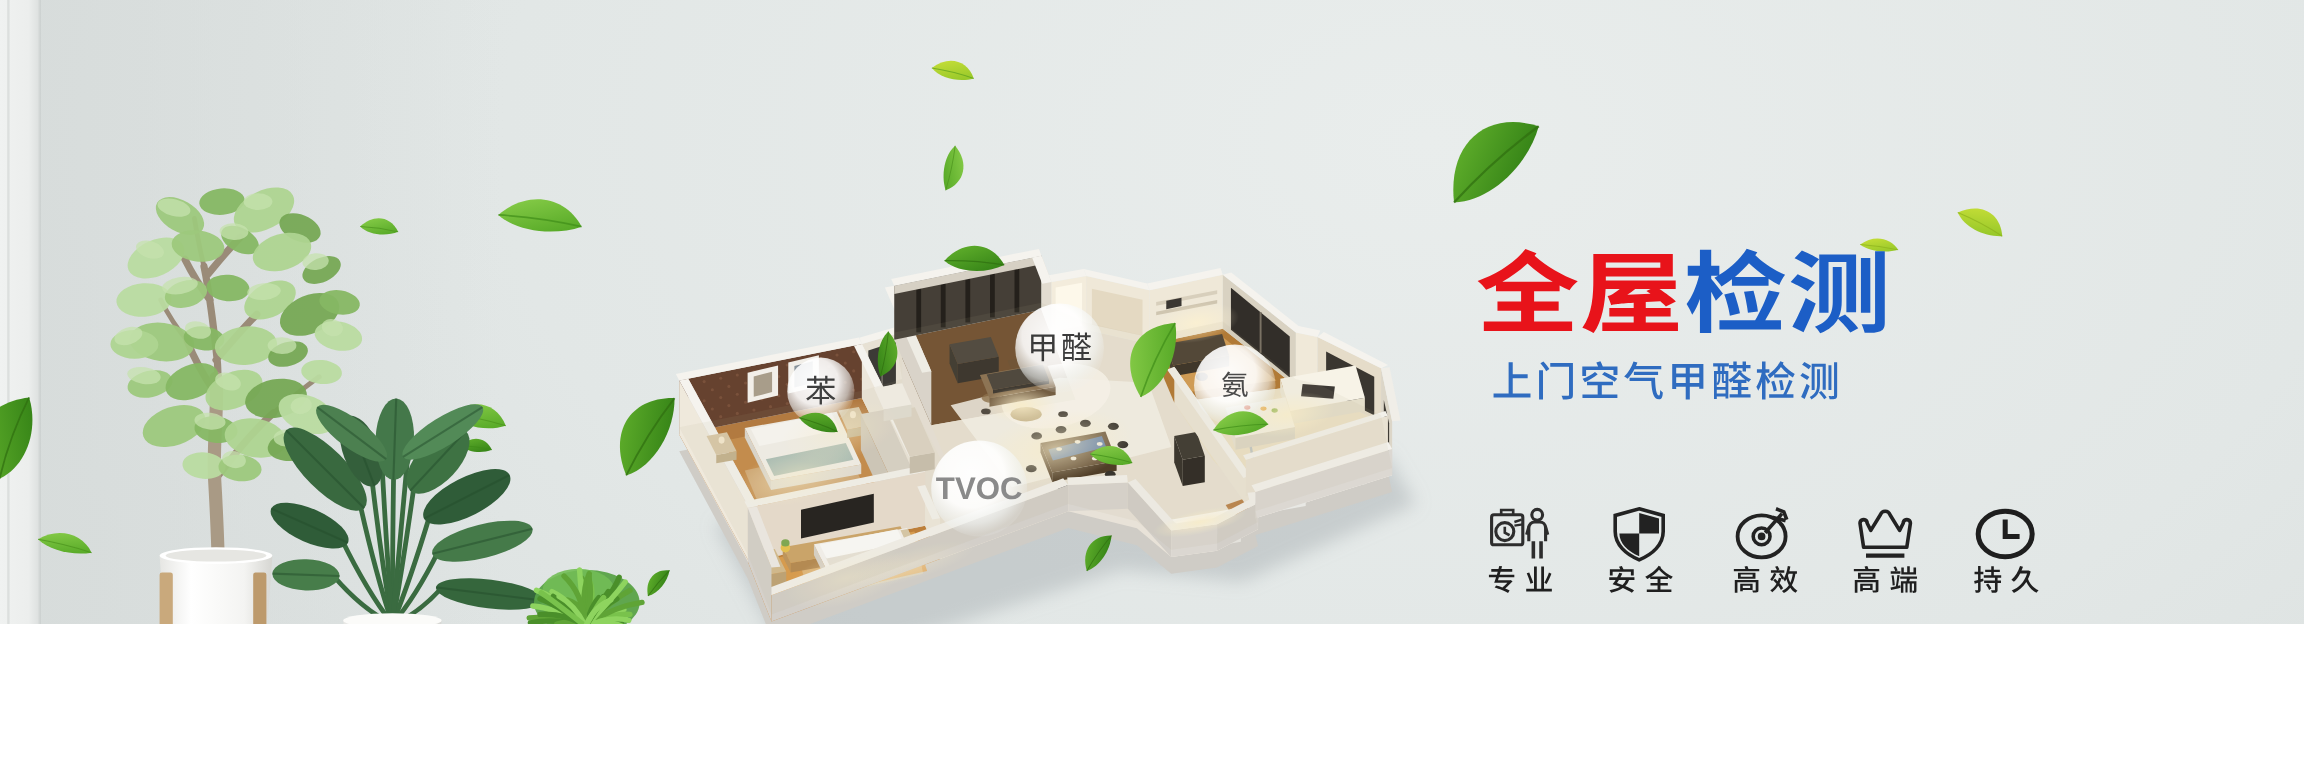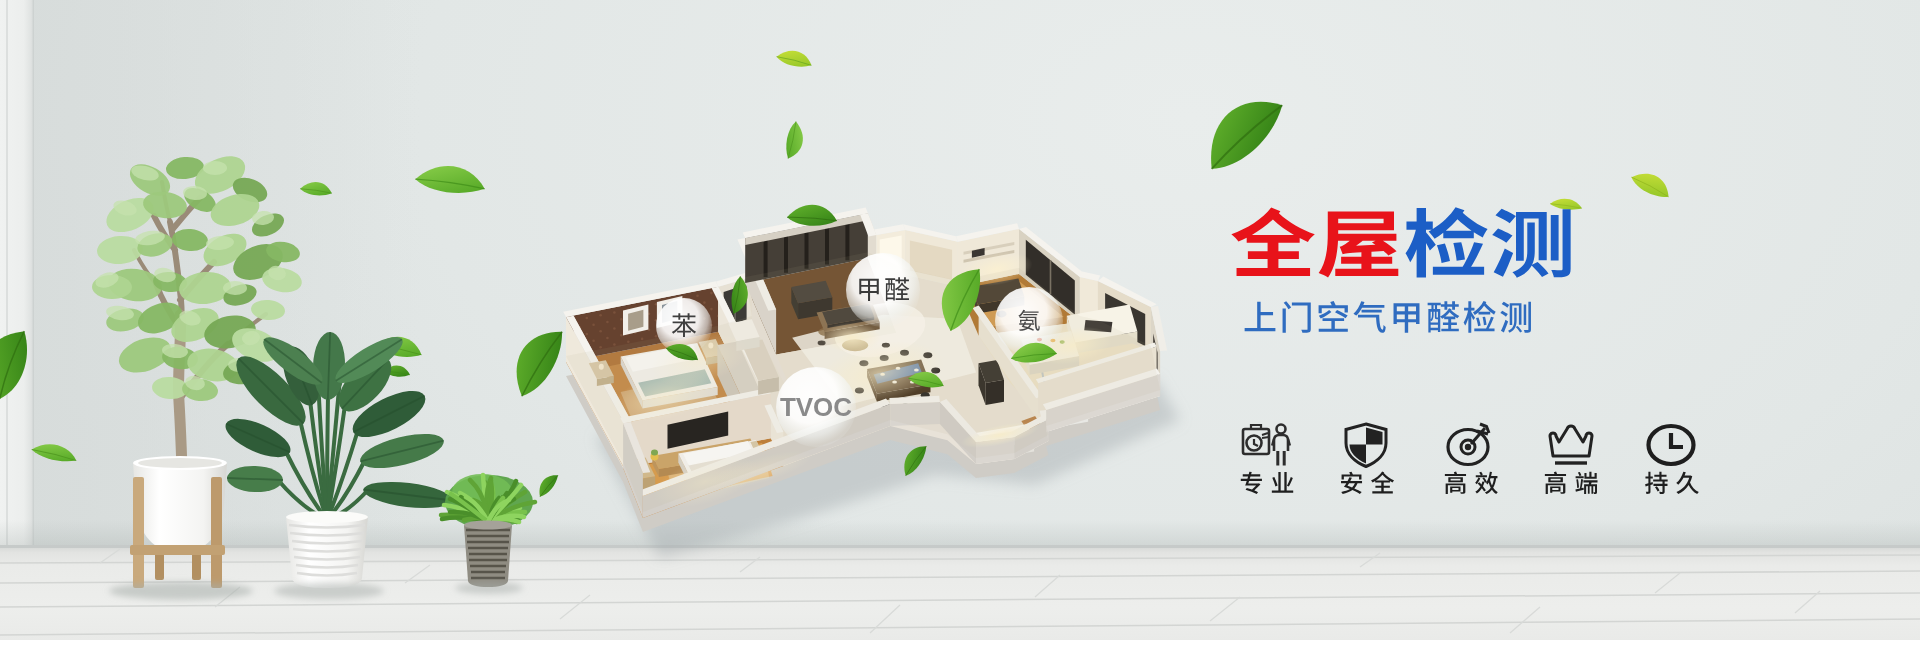--- a/index.html
+++ b/index.html
@@ -1,15 +1,15 @@
 <!DOCTYPE html>
 <html><head><meta charset="utf-8">
 <style>
 html,body{margin:0;padding:0;width:1920px;height:650px;overflow:hidden;font-family:"Liberation Sans",sans-serif;}
-#stage{position:relative;width:1920px;height:640px;background:#3b82f6;overflow:hidden;}
+#stage{position:relative;width:1920px;height:520px;background:#3b82f6;overflow:hidden;}
 .abs{position:absolute;}
 </style></head>
 <body>
 <div id="stage">
 
 <div class="abs" style="left:0;top:0;width:1920px;height:650px;background:
  radial-gradient(ellipse 1400px 900px at 62% 18%, #e9edec 0%, #e2e7e6 55%, #d9dedd 100%);"></div>
 
 <div class="abs" style="left:0;top:0;width:420px;height:650px;background:linear-gradient(90deg, #d7dcdb 0%, rgba(216,221,220,0) 100%);"></div>
 

